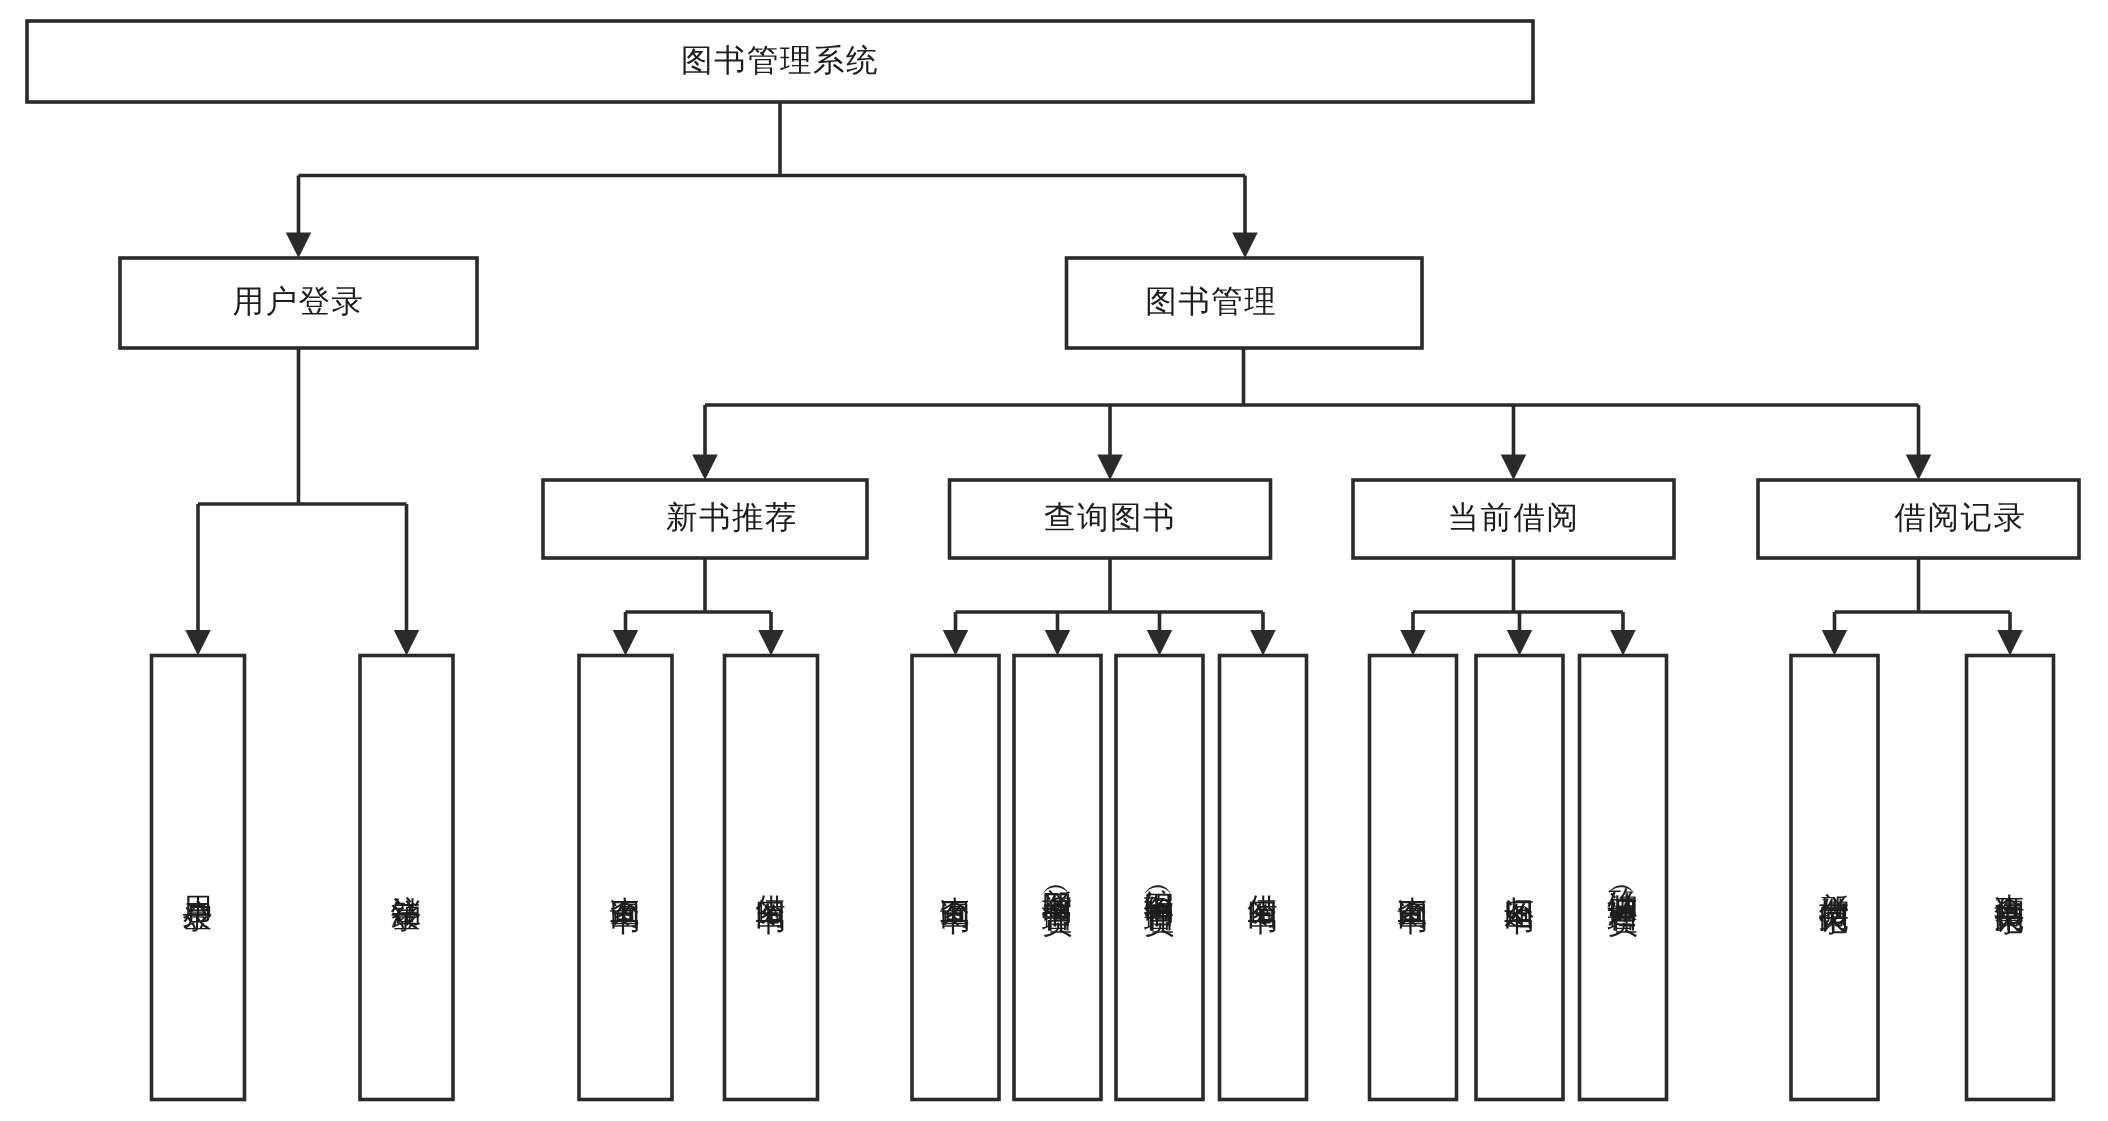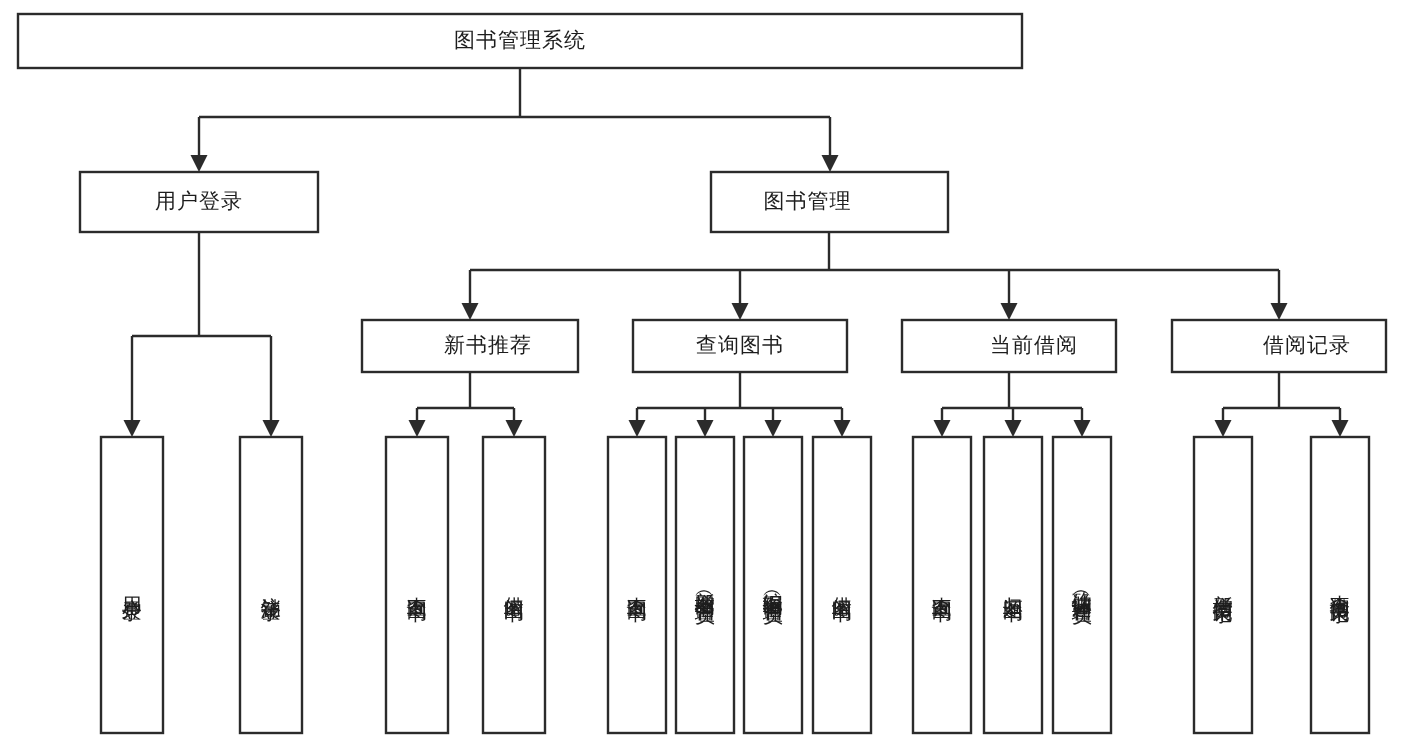--- a/index.html
+++ b/index.html
@@ -167,21 +167,21 @@
         <rect x="1311" y="437" width="58" height="296" class="node-box"></rect>
       </g>
   </svg>
 
   <div id="label-layer">
       <div class="node-label-h" style="left: 18px; top: 14px; width: 1004px; height: 54px;">图书管理系统</div>
       <div class="node-label-h" style="left: 80px; top: 172px; width: 238px; height: 60px;">用户登录</div>
       <div class="node-label-h" style="left: 689px; top: 172px; width: 237px; height: 60px;">图书管理</div>
       <div class="node-label-h" style="left: 362px; top: 320px; width: 252px; height: 52px;">新书推荐</div>
       <div class="node-label-h" style="left: 633px; top: 320px; width: 214px; height: 52px;">查询图书</div>
-      <div class="node-label-h" style="left: 902px; top: 320px; width: 214px; height: 52px; padding-left: 25px;">当前借阅</div>
+      <div class="node-label-h" style="left: 902px; top: 320px; width: 214px; height: 52px;">当前借阅</div>
       <div class="node-label-h" style="left: 1172px; top: 320px; width: 214px; height: 52px; margin-left: 28px;">借阅记录</div>
       <div class="node-label-v" style="left: 101px; top: 437px; width: 62px; height: 296px;">用户登录</div>
       <div class="node-label-v" style="left: 240px; top: 437px; width: 62px; height: 296px;">注销登录</div>
       <div class="node-label-v" style="left: 386px; top: 437px; width: 62px; height: 296px;">查询图书</div>
       <div class="node-label-v" style="left: 483px; top: 437px; width: 62px; height: 296px;">借阅图书</div>
       <div class="node-label-v" style="left: 608px; top: 437px; width: 58px; height: 296px;">查询图书</div>
       <div class="node-label-v" style="left: 676px; top: 437px; width: 58px; height: 296px;">新增图书（管理员）</div>
       <div class="node-label-v" style="left: 744px; top: 437px; width: 58px; height: 296px;">编辑图书（管理员）</div>
       <div class="node-label-v" style="left: 813px; top: 437px; width: 58px; height: 296px;">借阅图书</div>
       <div class="node-label-v" style="left: 913px; top: 437px; width: 58px; height: 296px;">查询图书</div>

